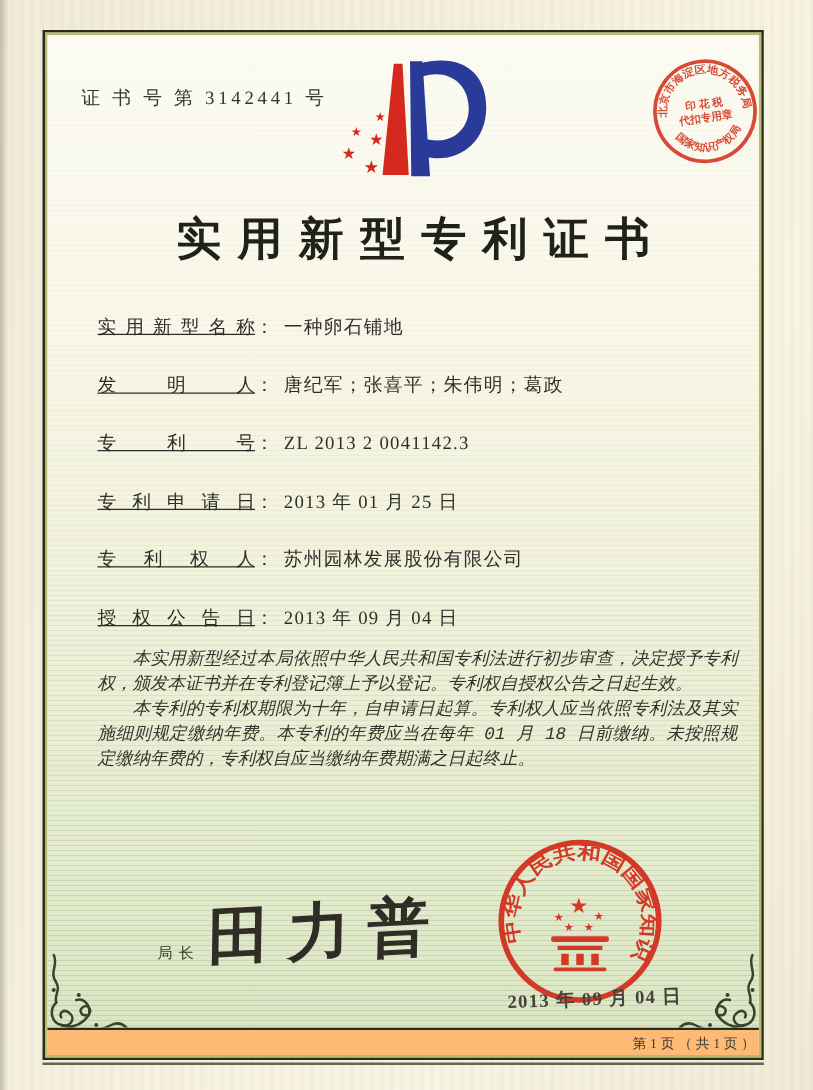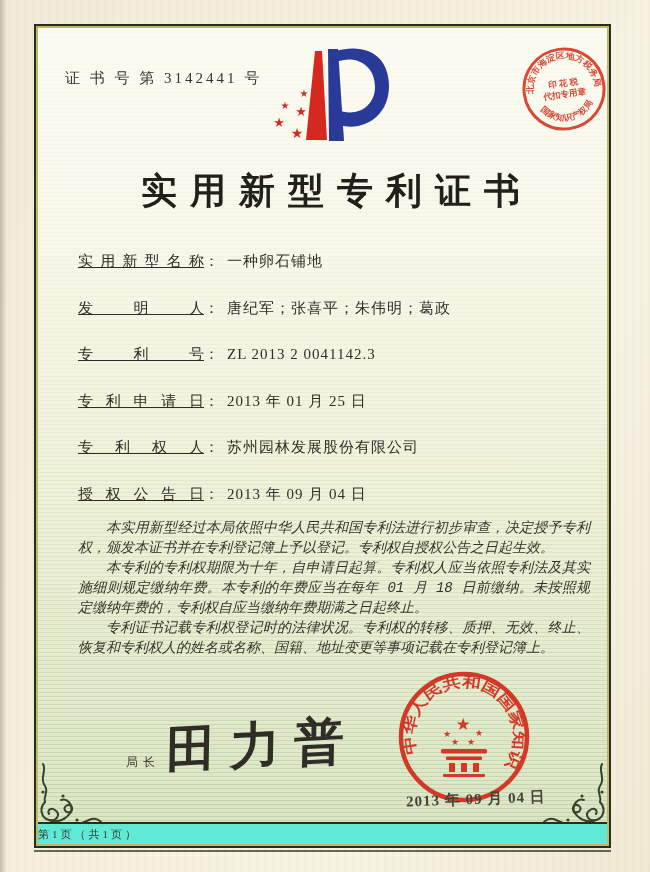--- a/index.html
+++ b/index.html
@@ -19,22 +19,22 @@
   }
   .cert-frame::after{content:"";position:absolute;left:-2px;right:-2px;bottom:-6px;height:2px;
     background:#313a22;opacity:.75;}
   .cert-inner{position:absolute;inset:0;border:2px solid #bcb96d;display:flex;flex-direction:column;box-sizing:border-box;}
   .paper{flex:1;position:relative;overflow:hidden;
     background:linear-gradient(180deg,#fcfbf3 0%,#f9f7e9 28%,#f1f2dc 55%,#e6ecd0 78%,#dbe5c5 100%);}
   .paper::before{content:"";position:absolute;inset:0;pointer-events:none;
     background:repeating-linear-gradient(180deg, rgba(112,152,82,.22) 0 1px, rgba(0,0,0,0) 1px 4px);
     -webkit-mask-image:linear-gradient(180deg,rgba(0,0,0,.10) 0%,rgba(0,0,0,.25) 40%,rgba(0,0,0,.75) 78%,#000 100%);
     mask-image:linear-gradient(180deg,rgba(0,0,0,.10) 0%,rgba(0,0,0,.25) 40%,rgba(0,0,0,.75) 78%,#000 100%);}
-  .footer-strip{height:20px;border-top:2px solid #272e1b;background:#5eead4;
-    display:flex;align-items:center;justify-content:flex-start;}
+  .footer-strip{height:20px;border-top:2px solid #272e1b;background:#fdba74;
+    display:flex;align-items:center;justify-content:flex-end;}
   .footer-text{font-size:11px;letter-spacing:3px;color:#3c3c30;}
 
   .cert-no{position:absolute;left:27px;top:41px;font-size:15px;letter-spacing:3px;color:#35352c;}
   .logo{position:absolute;left:226px;top:13px;}
   .tax-stamp{position:absolute;left:480px;top:15px;transform:rotate(-8deg);opacity:.92;}
   .title{position:absolute;left:8px;top:139px;width:100%;text-align:center;
     font-size:36px;font-weight:600;letter-spacing:13px;text-indent:13px;color:#21211c;}
 
   .fields{position:absolute;left:40px;top:224px;font-size:15px;color:#2f2e29;}
   .field-row{height:19px;margin-bottom:27.5px;white-space:nowrap;}
@@ -117,21 +117,20 @@
             <span class="f-label">专利权人</span><span class="f-colon">：</span><span class="f-value">苏州园林发展股份有限公司</span>
           </div>
           <div class="field-row">
             <span class="f-label">授权公告日</span><span class="f-colon">：</span><span class="f-value">2013 年 09 月 04 日</span>
           </div>
         </div>
 
         <div class="body-text">
           <p>本实用新型经过本局依照中华人民共和国专利法进行初步审查，决定授予专利权，颁发本证书并在专利登记簿上予以登记。专利权自授权公告之日起生效。</p>
           <p>本专利的专利权期限为十年，自申请日起算。专利权人应当依照专利法及其实施细则规定缴纳年费。本专利的年费应当在每年 01 月 18 日前缴纳。未按照规定缴纳年费的，专利权自应当缴纳年费期满之日起终止。</p>
-          <p>专利证书记载专利权登记时的法律状况。专利权的转移、质押、无效、终止、恢复和专利权人的姓名或名称、国籍、地址变更等事项记载在专利登记簿上。</p>
         </div>
 
         <div class="sig-title">局长</div>
         <div class="sig-name">田力普</div>
 
         <svg class="seal" width="150" height="150" viewBox="0 0 150 150">
           <circle cx="75" cy="75" r="63" fill="none" stroke="#d3301f" stroke-width="4.5"></circle>
           <defs>
             <path id="sealRing" d="M29.7,96.1 A50,50 0 1 1 120.3,96.1"></path>
           </defs>

